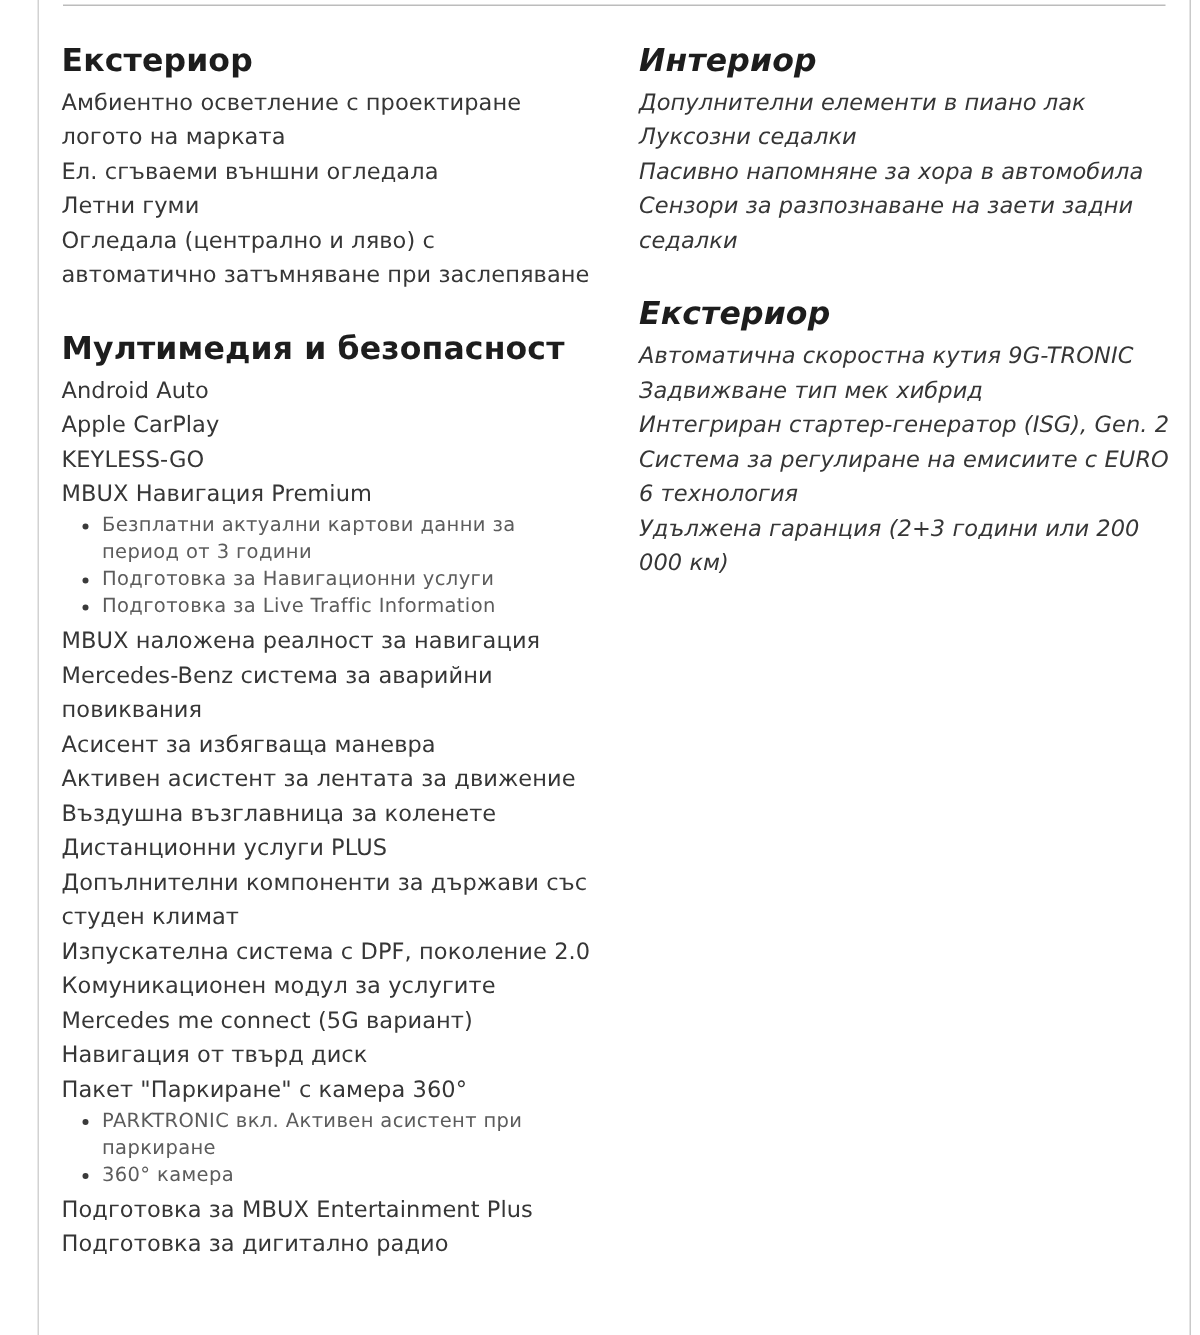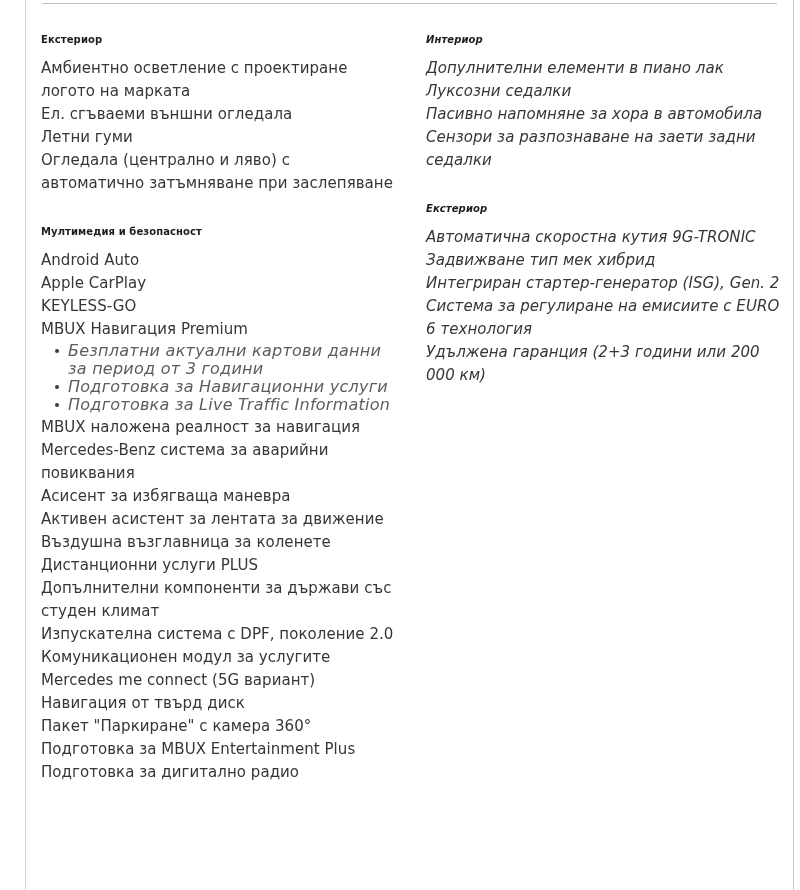--- a/index.html
+++ b/index.html
@@ -77,21 +77,21 @@
   }
 
   .section {
     margin-bottom: 0;
   }
   .section + .section {
     margin-top: 27px;
   }
 
   h2.section-title {
-    font-size: 10px;
+    font-size: 21px;
     font-weight: bold;
     line-height: 20px;
     margin: 0 0 7px 0;
     color: #1d1d1d;
     letter-spacing: 0.1px;
   }
 
   ul.feature-list {
     list-style: none;
     margin: 0;
@@ -106,26 +106,25 @@
     letter-spacing: 0.05px;
   }
 
   ul.sub-list {
     list-style: none;
     margin: 1px 0 2px 0;
     padding: 0;
   }
   ul.sub-list > li.sub-item {
     position: relative;
-    font-size: 16px;
+    font-size: 13px;
     line-height: 18px;
     color: #5c5c5c;
     padding-left: 27px;
     letter-spacing: 0.25px;
-    font-style: italic;
   }
   ul.sub-list > li.sub-item .bullet-dot {
     position: absolute;
     left: 14px;
     top: 7px;
     width: 4px;
     height: 4px;
     border-radius: 50%;
     background: #3a3a3a;
     display: block;
@@ -169,20 +168,26 @@
             <li class="feature">Mercedes-Benz система за аварийни повиквания</li>
             <li class="feature">Асисент за избягваща маневра</li>
             <li class="feature">Активен асистент за лентата за движение</li>
             <li class="feature">Въздушна възглавница за коленете</li>
             <li class="feature">Дистанционни услуги PLUS</li>
             <li class="feature">Допълнителни компоненти за държави със студен климат</li>
             <li class="feature">Изпускателна система с DPF, поколение 2.0</li>
             <li class="feature">Комуникационен модул за услугите Mercedes me connect (5G вариант)</li>
             <li class="feature">Навигация от твърд диск</li>
             <li class="feature">Пакет "Паркиране" с камера 360°</li>
+            <li>
+              <ul class="sub-list">
+                <li class="sub-item"><span class="bullet-dot"></span><span>PARKTRONIC вкл. Активен асистент при паркиране</span></li>
+                <li class="sub-item"><span class="bullet-dot"></span><span>360° камера</span></li>
+              </ul>
+            </li>
             <li class="feature">Подготовка за MBUX Entertainment Plus</li>
             <li class="feature">Подготовка за дигитално радио</li>
           </ul>
         </div>
       </div>
     <div class="col col-right" id="col-right">
         <div class="section">
           <h2 class="section-title">Интериор</h2>
           <ul class="feature-list">
             <li class="feature">Допулнителни елементи в пиано лак</li>

